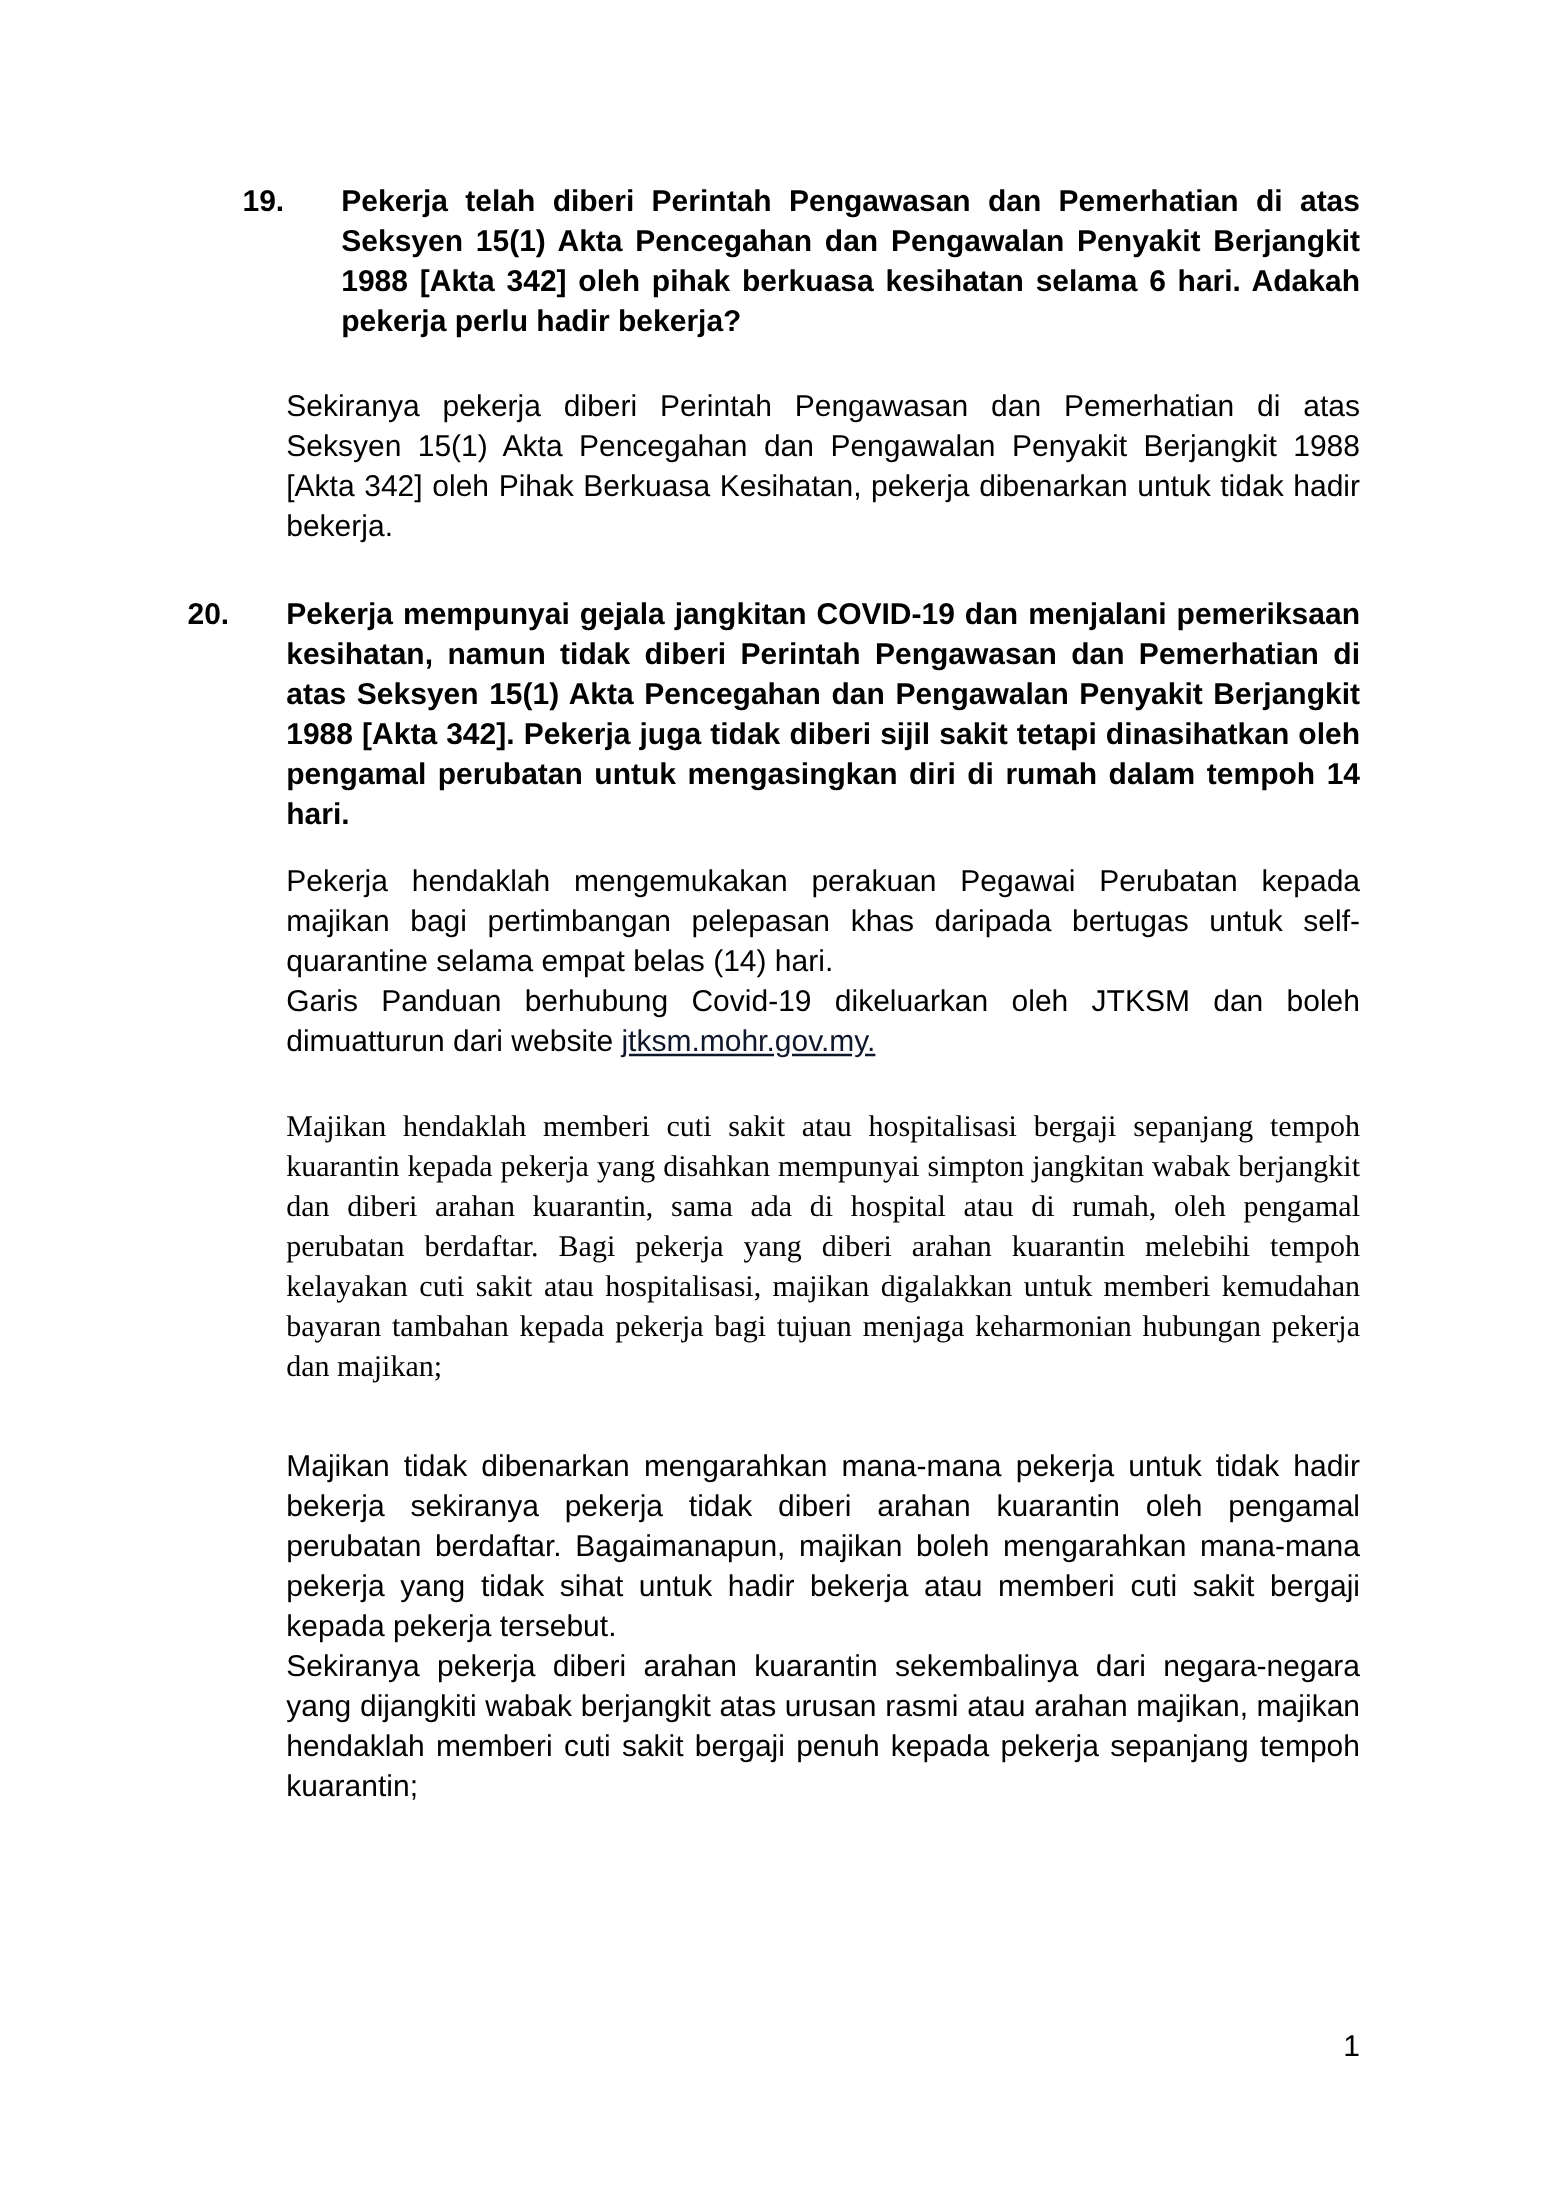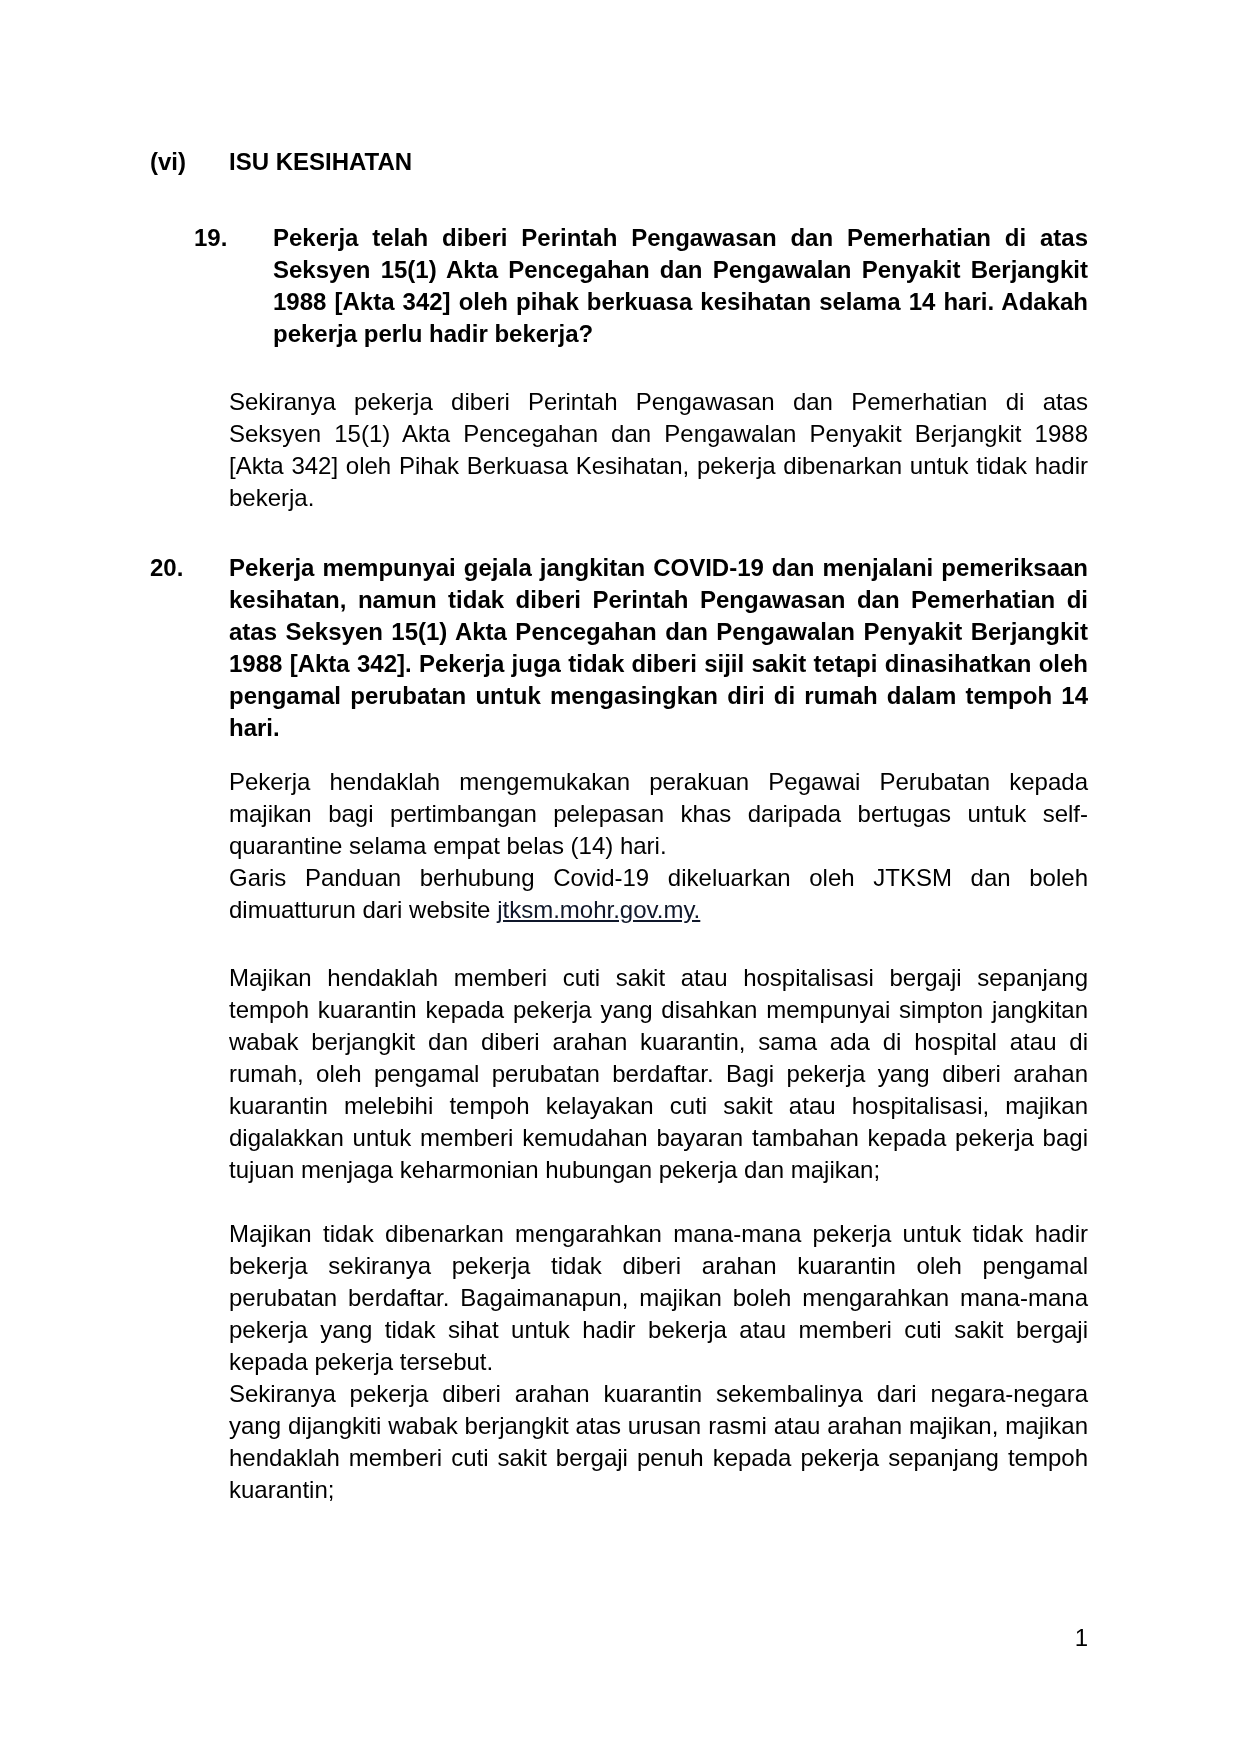--- a/index.html
+++ b/index.html
@@ -40,49 +40,45 @@
     text-align: justify;
   }
   .para {
     text-align: justify;
   }
   .mb-heading { margin-bottom: 44px; }
   .mb-q19     { margin-bottom: 36px; margin-left: 44px; }
   .mb-a19     { margin-bottom: 38px; }
   .mb-q20     { margin-bottom: 22px; }
   .mb-a20-1   { margin-bottom: 36px; }
-  .mb-a20-2   { margin-bottom: 32px; }
+  .mb-a20-2   { margin-bottom: 48px; font-family: Liberation Serif, serif; }
   .mb-a20-3   { margin-bottom: 38px; }
   .doc-link {
     color: #0f172a;
     text-decoration: underline;
     cursor: pointer;
   }
   .page-number {
     position: absolute;
     top: 1622px;
     right: 151px;
     font-size: 24px;
     line-height: 32px;
   }
 </style>
 </head>
 <body>
 
 <div class="page">
   <div class="content">
 
-    <div class="row mb-heading">
-      <div class="num">(vi)</div>
-      <div class="section-title">ISU KESIHATAN</div>
-    </div>
 
     <div class="row mb-q19">
       <div class="num">19.</div>
-      <div class="question">Pekerja telah diberi Perintah Pengawasan dan Pemerhatian di atas Seksyen 15(1) Akta Pencegahan dan Pengawalan Penyakit Berjangkit 1988 [Akta 342] oleh pihak berkuasa kesihatan selama 14 hari. Adakah pekerja perlu hadir bekerja?</div>
+      <div class="question">Pekerja telah diberi Perintah Pengawasan dan Pemerhatian di atas Seksyen 15(1) Akta Pencegahan dan Pengawalan Penyakit Berjangkit 1988 [Akta 342] oleh pihak berkuasa kesihatan selama 6 hari. Adakah pekerja perlu hadir bekerja?</div>
     </div>
 
     <div class="row mb-a19">
       <div></div>
       <div class="para">Sekiranya pekerja diberi Perintah Pengawasan dan Pemerhatian di atas Seksyen 15(1) Akta Pencegahan dan Pengawalan Penyakit Berjangkit 1988 [Akta 342] oleh Pihak Berkuasa Kesihatan, pekerja dibenarkan untuk tidak hadir bekerja.</div>
     </div>
 
     <div class="row mb-q20">
       <div class="num">20.</div>
       <div class="question">Pekerja mempunyai gejala jangkitan COVID-19 dan menjalani pemeriksaan kesihatan, namun tidak diberi Perintah Pengawasan dan Pemerhatian di atas Seksyen 15(1) Akta Pencegahan dan Pengawalan Penyakit Berjangkit 1988 [Akta 342]. Pekerja juga tidak diberi sijil sakit tetapi dinasihatkan oleh pengamal perubatan untuk mengasingkan diri di rumah dalam tempoh 14 hari.</div>

